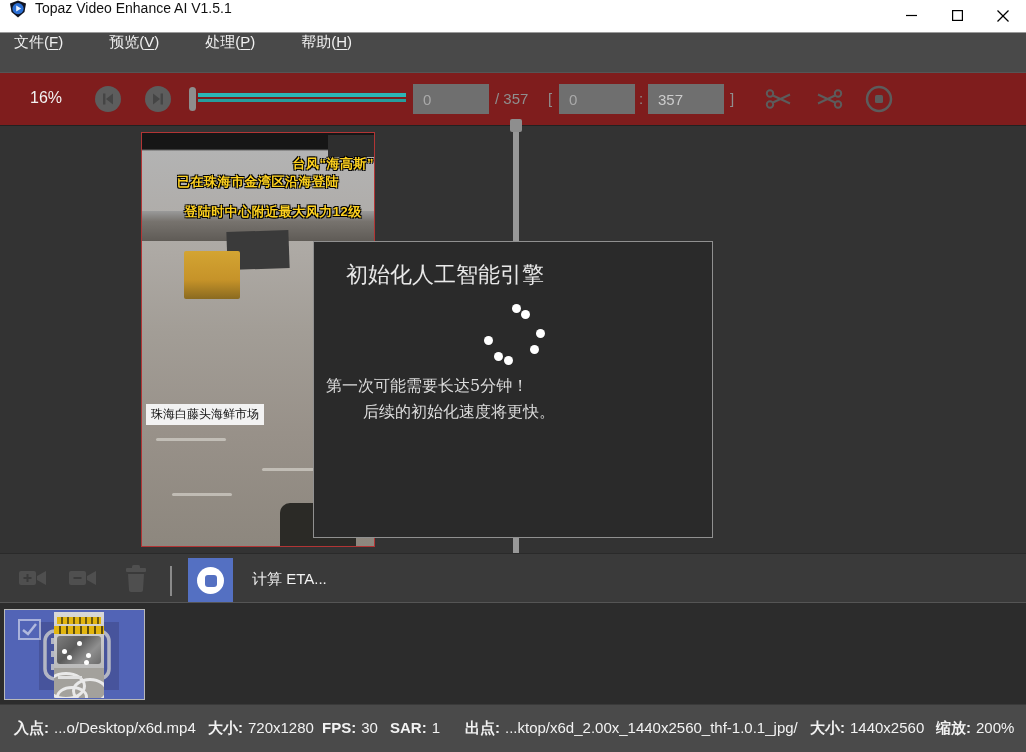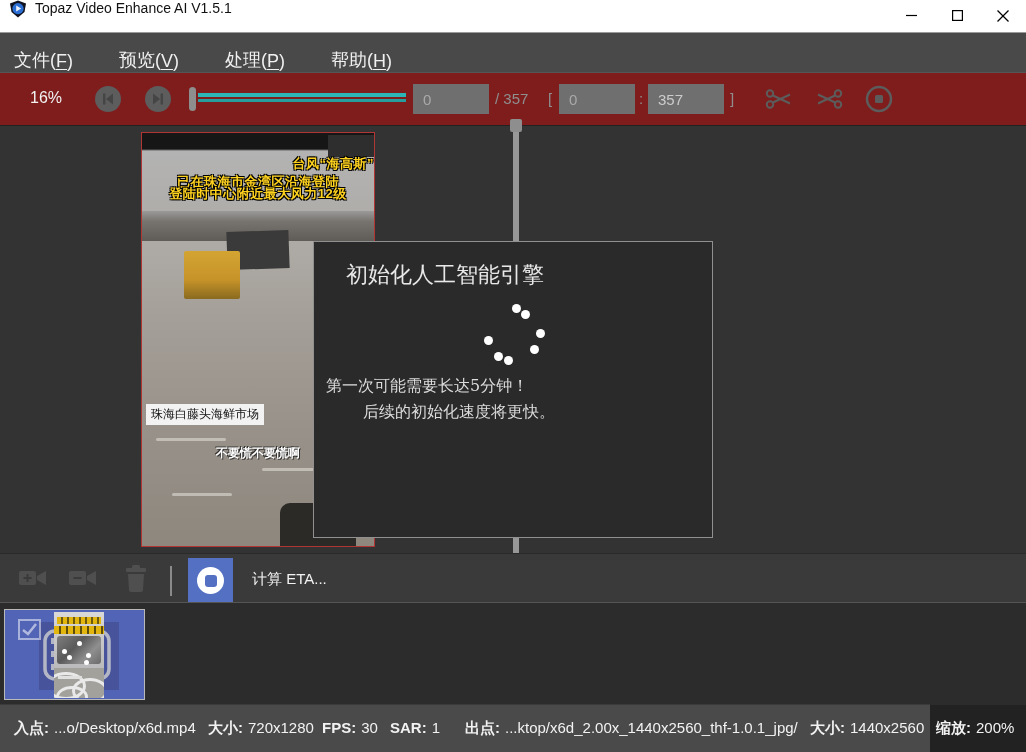--- a/index.html
+++ b/index.html
@@ -10,21 +10,21 @@
   .titlebar{position:absolute;left:0;top:0;width:1026px;height:32px;background:#ffffff;
             border-bottom:1px solid #9a9a9a;display:flex;align-items:flex-start;}
   .logo{width:18px;height:18px;margin:0 8px 0 9px;}
   .title{font-size:14px;color:#111;}
   .win-controls{position:absolute;right:0;top:0;height:31px;display:flex;}
   .win-btn{width:46px;height:31px;display:flex;align-items:center;justify-content:center;cursor:default;}
 
   
   .menubar{position:absolute;left:0;top:33px;width:1026px;height:39px;background:#494949;
            display:flex;align-items:center;border-bottom:1px solid #555;}
-  .menu-item{color:#f0f0f0;font-size:18px;padding:0 10px;height:100%;display:flex;align-items:flex-end;}
+  .menu-item{color:#f0f0f0;font-size:15px;padding:0 10px;height:100%;display:flex;align-items:flex-start;}
   .menu-item:first-child{margin-left:4px;}
   .menu-item{margin-right:26px;}
   .mnemonic{text-decoration:underline;text-underline-offset:2px;}
 
   
   .toolbar{position:absolute;left:0;top:73px;width:1026px;height:52px;background:#7f1d1d;}
   .zoom-label{position:absolute;left:30px;top:16px;color:#f2f2f2;font-size:16px;}
   .round-btn{position:absolute;top:86px;width:26px;height:26px;border-radius:50%;background:#5d5d5d;
              border:none;padding:0;display:flex;align-items:center;justify-content:center;}
   .toolbar .round-btn{top:13px;}
@@ -100,21 +100,21 @@
   .ti-yellow2{position:absolute;left:0px;top:14px;width:50px;height:8px;
       background:repeating-linear-gradient(90deg,#e2b50f 0 5px,#5c4d0d 5px 7px);}
   .ti-gray{position:absolute;left:3px;top:24px;width:44px;height:28px;
       background:linear-gradient(135deg,#7e7e7e 0,#5a5a5a 40%,#8f8f8f 70%,#6a6a6a 100%);border-radius:3px;}
   .ti-waves{position:absolute;left:0;top:56px;width:50px;height:30px;background:#a3a19c;overflow:hidden;}
   .ti-arc{position:absolute;border:3px solid #e9e9e9;border-radius:50%;}
   .ti-sub{position:absolute;left:4px;top:64px;width:24px;height:3px;background:#e0e0e0;}
   .mini-dot{position:absolute;width:5px;height:5px;border-radius:50%;background:#fff;}
 
   
-  .statusbar{position:absolute;left:0;top:704px;width:930px;height:48px;background:#4a4a4a;
+  .statusbar{position:absolute;left:0;top:704px;width:1026px;height:48px;background:#4a4a4a;
              border-top:1px solid #3a3a3a;}
   .sb-group{position:absolute;top:14px;color:#f2f2f2;font-size:15px;white-space:nowrap;}
   .sb-label{font-weight:bold;margin-right:5px;}
 </style>
 </head>
 <body>
 
 <div class="app">
 
   <div class="titlebar">
@@ -228,23 +228,22 @@
       <div class="vp-toppatch"></div>
       <div class="vp-bridge"></div>
       <div class="vp-sign"></div>
       <div class="vp-truck"></div>
       <div class="vp-streak" style="left:14px;top:305px;width:70px;"></div>
       <div class="vp-streak" style="left:120px;top:335px;width:90px;"></div>
       <div class="vp-streak" style="left:30px;top:360px;width:60px;"></div>
       <div class="vp-blob"></div>
       <div class="vp-caption" style="top:22px;text-align:right;">台风“海高斯”</div>
       <div class="vp-caption" style="top:40px;">已在珠海市金湾区沿海登陆</div>
-      <div class="vp-caption" style="top:52px;">登陆时中心附近最大风力12级</div>
+      <div class="vp-caption" style="top:70px;margin-left:15px;">登陆时中心附近最大风力12级</div>
       <div class="vp-location">珠海白藤头海鲜市场</div>
-      <div class="vp-sub">不要慌不要慌啊</div>
     </div>
 
     <div class="dialog">
       <div class="dialog-title">初始化人工智能引擎</div>
       <div>
         <div class="dot" style="left:198px;top:62px;"></div>
         <div class="dot" style="left:207px;top:68px;"></div>
         <div class="dot" style="left:222px;top:87px;"></div>
         <div class="dot" style="left:216px;top:103px;"></div>
         <div class="dot" style="left:170px;top:94px;"></div>

